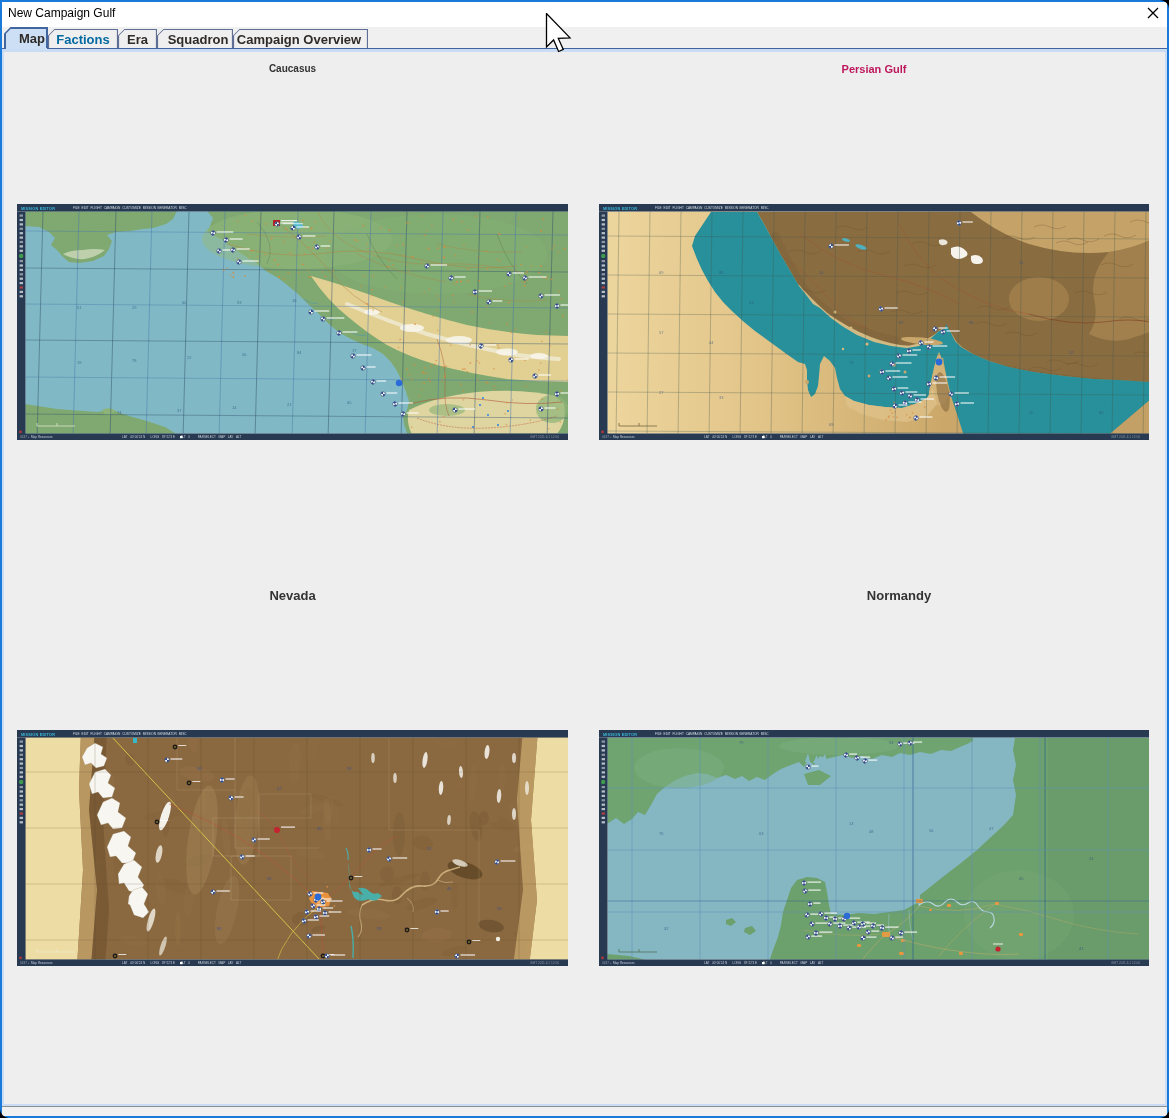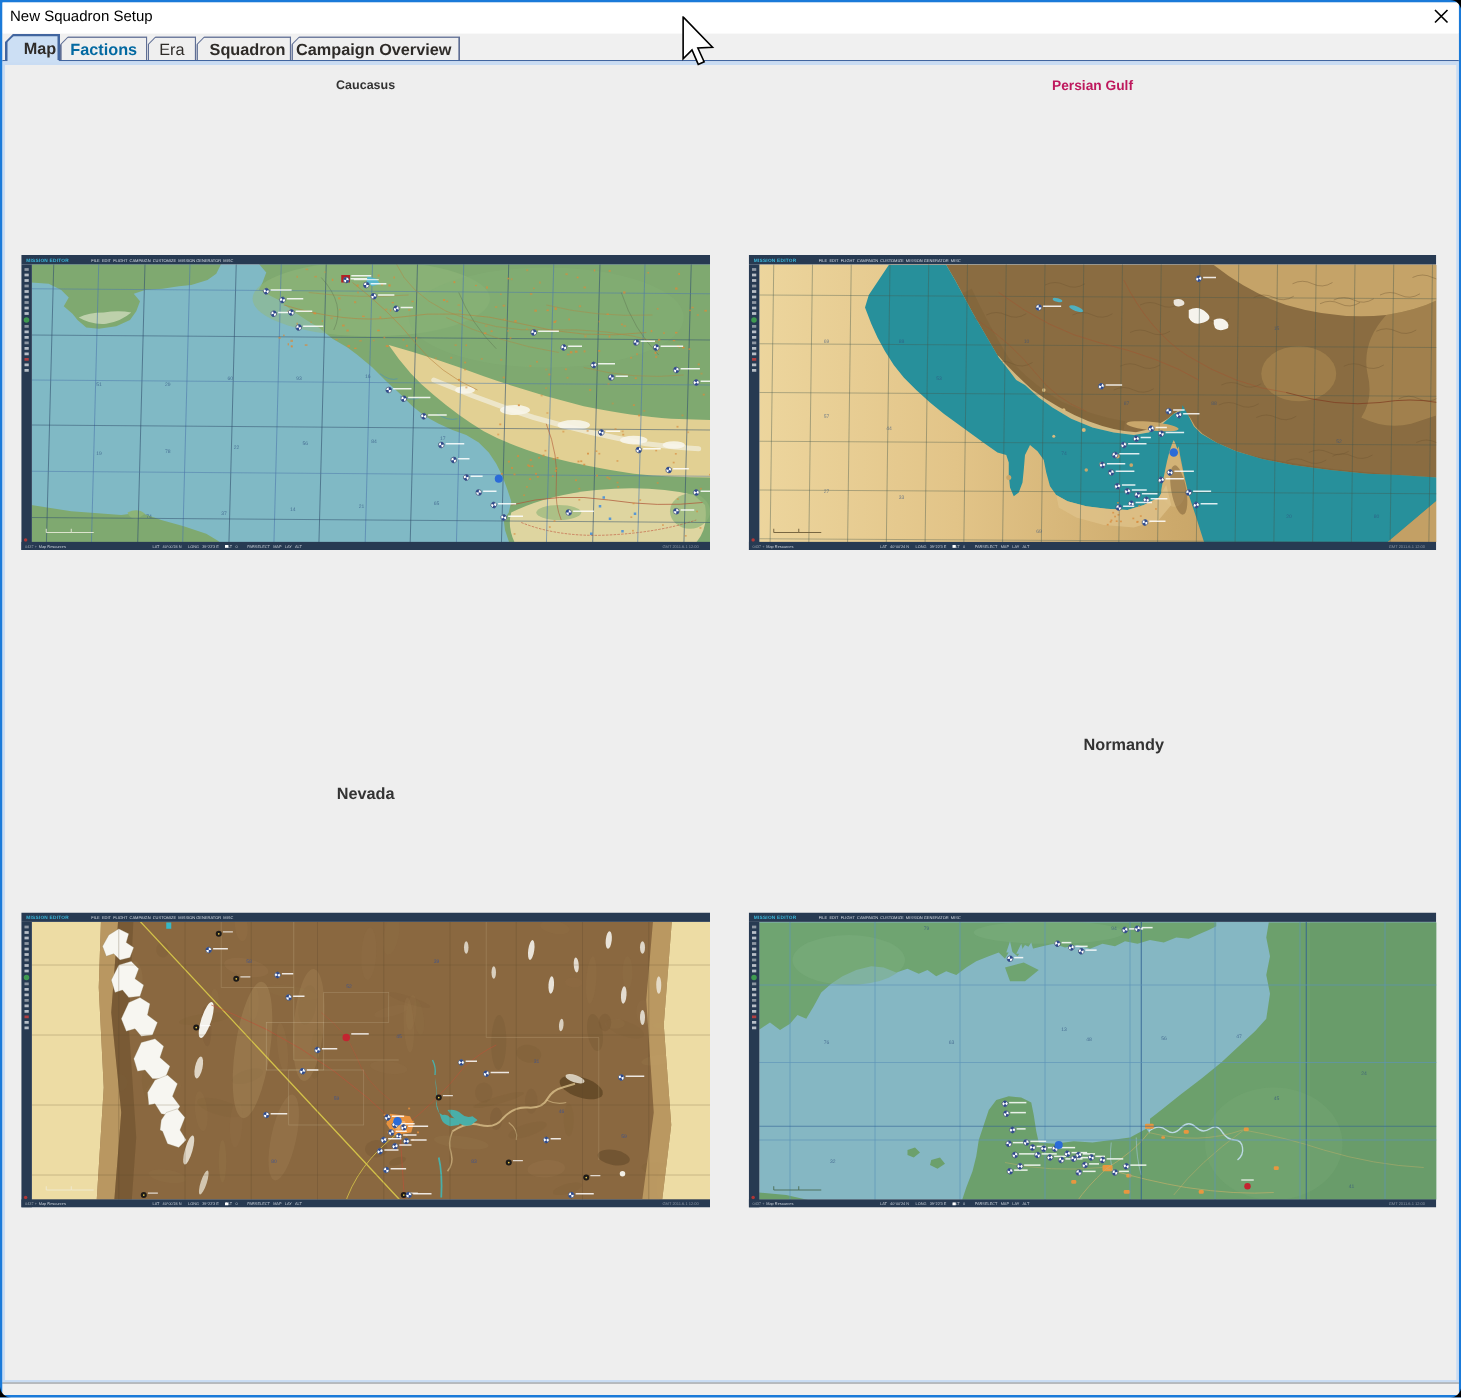--- a/index.html
+++ b/index.html
@@ -1,49 +1,49 @@
 <!DOCTYPE html>
 <html><head><meta charset="utf-8"><style>
 html,body{margin:0;padding:0;width:1169px;height:1118px;overflow:hidden;
 font-family:"Liberation Sans",sans-serif;background:#fff;}
 .abs{position:absolute;}
 </style></head>
 <body>
 <div class="abs" style="left:0;top:0;width:1169px;height:1118px;background:#1A7AD9;"></div>
 <div class="abs" style="left:2px;top:2px;width:1165px;height:1114px;background:#F0F0F0;"></div>
 <div class="abs" style="left:2px;top:2px;width:1165px;height:25px;background:#fff;"></div>
-<div class="abs" style="left:8px;top:6px;font-size:12px;color:#000;">New Squadron Setup</div>
+<div class="abs" style="left:8px;top:6px;font-size:12px;color:#000;">New Campaign Gulf</div>
 <svg class="abs" style="left:1146px;top:6px;" width="14" height="14" viewBox="0 0 14 14">
 <path d="M2,2 L12,12 M12,2 L2,12" stroke="#000" stroke-width="1.3"></path>
   </svg>
 <div class="abs" style="left:2px;top:27px;width:1165px;height:21px;background:#F0F0F0;"></div>
 <div style="position:absolute;left:4px;top:27px;width:44px;height:21px;background:#41659F;clip-path:polygon(6.5px 0, 100% 0, 100% 100%, 0 100%, 0 6.5px);"></div>
 <div style="position:absolute;left:5.6px;top:28.6px;width:40.8px;height:19.4px;background:#CCDFF4;clip-path:polygon(5.5px 0, 100% 0, 100% 100%, 0 100%, 0 5.5px);"></div>
 <div style="position:absolute;left:4px;top:27px;width:56px;height:21px;display:flex;align-items:center;justify-content:center;font-weight:bold;font-size:13px;color:#2E2B28;padding-top:2px;box-sizing:border-box;">Map</div>
 <div style="position:absolute;left:48px;top:29px;width:70px;height:19px;background:#5F6E94;clip-path:polygon(6.5px 0, 100% 0, 100% 100%, 0 100%, 0 6.5px);"></div>
 <div style="position:absolute;left:49.1px;top:30.1px;width:67.8px;height:17.9px;background:#EFEFEF;clip-path:polygon(5.5px 0, 100% 0, 100% 100%, 0 100%, 0 5.5px);"></div>
 <div style="position:absolute;left:48px;top:29px;width:70px;height:19px;display:flex;align-items:center;justify-content:center;font-weight:bold;font-size:13px;color:#0369a1;padding-top:2px;box-sizing:border-box;">Factions</div>
 <div style="position:absolute;left:118px;top:29px;width:39px;height:19px;background:#5F6E94;clip-path:polygon(6.5px 0, 100% 0, 100% 100%, 0 100%, 0 6.5px);"></div>
 <div style="position:absolute;left:119.1px;top:30.1px;width:36.8px;height:17.9px;background:#EFEFEF;clip-path:polygon(5.5px 0, 100% 0, 100% 100%, 0 100%, 0 5.5px);"></div>
-<div style="position:absolute;left:118px;top:29px;width:39px;height:19px;display:flex;align-items:center;justify-content:center;font-weight:normal;font-size:13px;color:#2E2B28;padding-top:2px;box-sizing:border-box;">Era</div>
+<div style="position:absolute;left:118px;top:29px;width:39px;height:19px;display:flex;align-items:center;justify-content:center;font-weight:bold;font-size:13px;color:#2E2B28;padding-top:2px;box-sizing:border-box;">Era</div>
 <div style="position:absolute;left:157px;top:29px;width:76px;height:19px;background:#5F6E94;clip-path:polygon(6.5px 0, 100% 0, 100% 100%, 0 100%, 0 6.5px);"></div>
 <div style="position:absolute;left:158.1px;top:30.1px;width:73.8px;height:17.9px;background:#EFEFEF;clip-path:polygon(5.5px 0, 100% 0, 100% 100%, 0 100%, 0 5.5px);"></div>
 <div style="position:absolute;left:157px;top:29px;width:82px;height:19px;display:flex;align-items:center;justify-content:center;font-weight:bold;font-size:13px;color:#2E2B28;padding-top:2px;box-sizing:border-box;">Squadron</div>
 <div style="position:absolute;left:233px;top:29px;width:135px;height:19px;background:#5F6E94;clip-path:polygon(6.5px 0, 100% 0, 100% 100%, 0 100%, 0 6.5px);"></div>
 <div style="position:absolute;left:234.1px;top:30.1px;width:132.8px;height:17.9px;background:#EFEFEF;clip-path:polygon(5.5px 0, 100% 0, 100% 100%, 0 100%, 0 5.5px);"></div>
 <div style="position:absolute;left:233px;top:29px;width:132px;height:19px;display:flex;align-items:center;justify-content:center;font-weight:bold;font-size:13px;color:#2E2B28;padding-top:2px;box-sizing:border-box;">Campaign Overview</div>
 <div class="abs" style="left:2px;top:47.5px;width:1165px;height:1.2px;background:#41659F;"></div>
 <div class="abs" style="left:2px;top:48.6px;width:1165px;height:1057px;background:#C9DCF3;"></div>
 <div class="abs" style="left:5.5px;top:47.5px;width:41px;height:2.8px;background:#CBDEF4;"></div>
 <div class="abs" style="left:4px;top:51.5px;width:1161px;height:1052.5px;background:#EEEEEE;"></div>
 <div class="abs" style="left:2px;top:1105.7px;width:1165px;height:1.3px;background:#8A8F94;"></div>
 <div class="abs" style="left:2px;top:1107px;width:1165px;height:9px;background:#F0F0F0;"></div>
 <div class="abs" style="left:17px;top:63px;width:551px;text-align:center;font-weight:bold;font-size:10px;color:#333;">Caucasus</div>
 <div class="abs" style="left:599px;top:63px;width:550px;text-align:center;font-weight:bold;font-size:11px;color:#be185d;">Persian Gulf</div>
-<div class="abs" style="left:17px;top:588px;width:551px;text-align:center;font-weight:bold;font-size:13px;color:#333;margin-top:39px;">Nevada</div>
+<div class="abs" style="left:17px;top:588px;width:551px;text-align:center;font-weight:bold;font-size:13px;color:#333;">Nevada</div>
 <div class="abs" style="left:624px;top:588px;width:550px;text-align:center;font-weight:bold;font-size:13px;color:#333;">Normandy</div>
 <div class="abs" style="left:17px;top:204px;width:551px;height:236px;"><svg width="551" height="236" viewBox="0 0 551 236" xmlns="http://www.w3.org/2000/svg">
       <defs>
         <clipPath id="b1">
           <rect x="8.5" y="7.5" width="542.5" height="222"></rect>
         </clipPath>
       </defs>
       <g clip-path="url(#b1)">
         <rect x="0" y="0" width="551" height="236" fill="#80B9C5"></rect>
         <path d="M8,7 L8,22 L22,23 L32,28 L38,34 L34,41 L41,47 L45,52 L52,58 L62,59 L76,57 L87,52 L92,45 L95,37 L90,31 L99,28 L113,27 L126,25 L136,24 L149,20 L156,15 L159,9 L160,7 Z" fill="#7FA970"></path>

